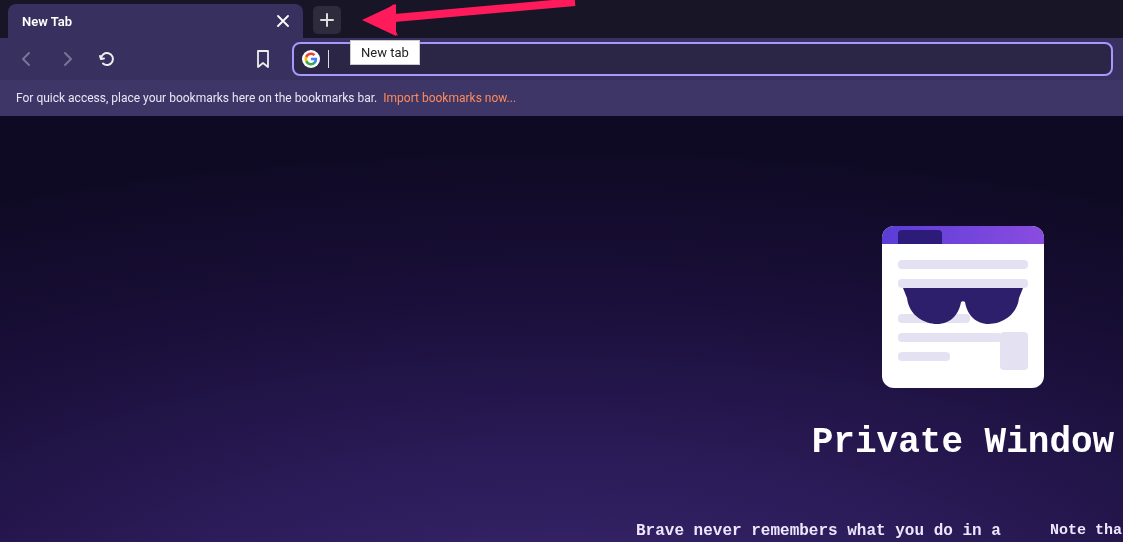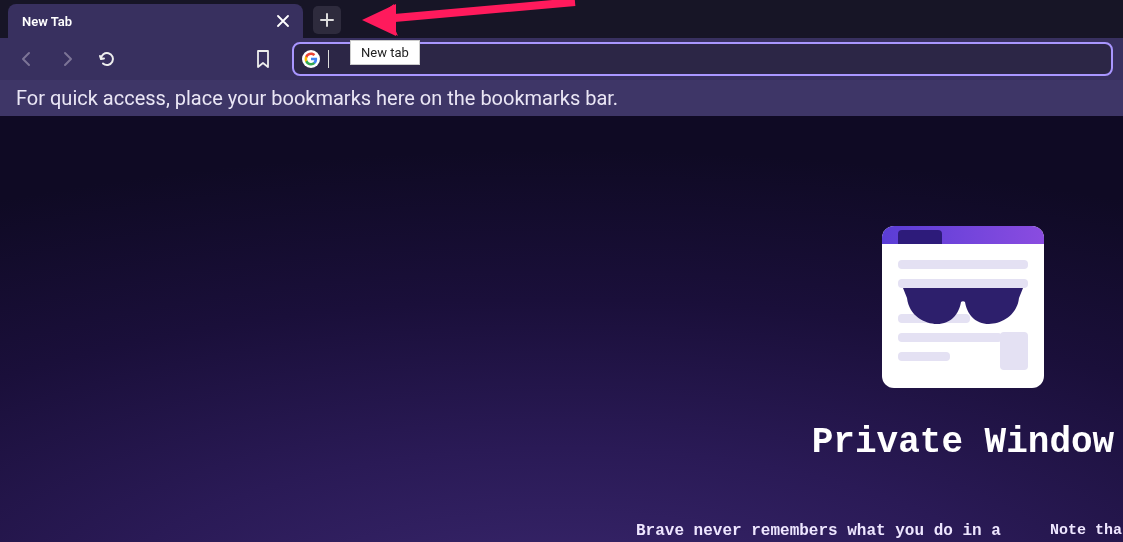--- a/index.html
+++ b/index.html
@@ -118,21 +118,21 @@
       width: 1px;
       height: 18px;
       background: #ddd;
     }
     .bookmark-bar {
       height: 36px;
       background: #3e3667;
       display: flex;
       align-items: center;
       padding: 0 16px;
-      font-size: 20px;
+      font-size: 12px;
       color: #eae6f5;
       gap: 6px;
     }
     .import-link {
       color: #ff8a5b;
       cursor: pointer;
     }
     .content {
       position: relative;
       height: calc(542px - 38px - 42px - 36px);
@@ -284,20 +284,21 @@
         <path fill="#EA4335" d="M24 10.7c3.3 0 6.2 1.1 8.5 3.3l6.3-6.3C35 4 30 2 24 2 15.4 2 7.9 7 4.3 14.1l7.3 5.7C13.3 14.6 18.2 10.7 24 10.7z"></path>
       </svg>
     </span>
     <div class="cursor-blink"></div>
     <input class="addr-input" value="" style="">
   </div>
 </div>
 
 <div class="bookmark-bar">
   <span>For quick access, place your bookmarks here on the bookmarks bar.</span>
+  <span class="import-link">Import bookmarks now...</span>
 </div>
 
 <div class="content">
   <div class="private-card">
     <div class="pw-illus">
       <div class="pw-window">
         <div class="pw-titlebar"></div>
         <div class="pw-tab"></div>
         <div class="pw-lines">
           <div class="pw-line"></div>

